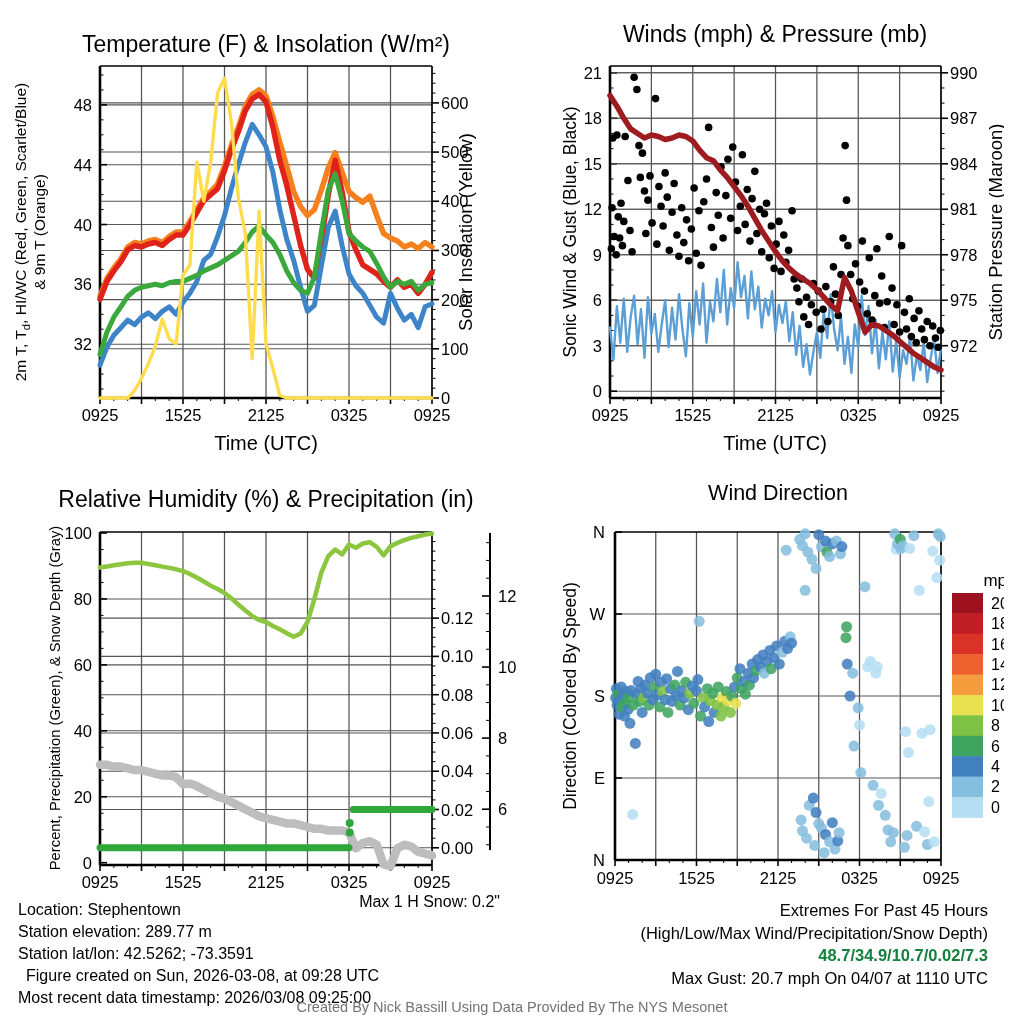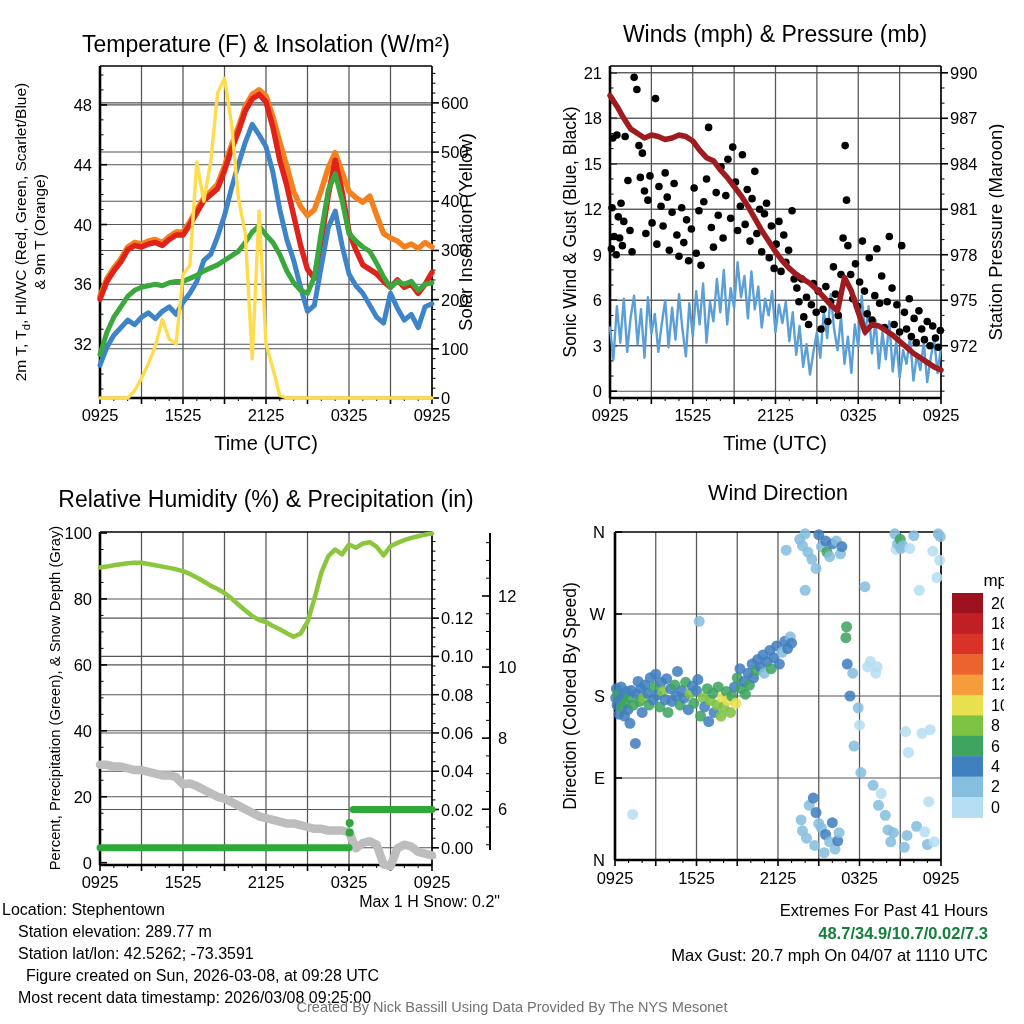--- a/index.html
+++ b/index.html
@@ -822,28 +822,29 @@
       <text x="479" y="281.49999999999994" font-size="16" fill="#000" text-anchor="start">6</text>
       <rect x="440" y="286.2" width="31" height="20.9" fill="#4180bf"></rect>
       <text x="479" y="301.9" font-size="16" fill="#000" text-anchor="start">4</text>
       <rect x="440" y="306.6" width="31" height="20.9" fill="#85bede"></rect>
       <text x="479" y="322.3" font-size="16" fill="#000" text-anchor="start">2</text>
       <rect x="440" y="327" width="31" height="20.9" fill="#b5def2"></rect>
       <text x="479" y="342.7" font-size="16" fill="#000" text-anchor="start">0</text>
       <text x="64" y="226" font-size="17.5" fill="#000" text-anchor="middle" transform="rotate(-90 64 226)">Direction (Colored By Speed)</text>
     </svg>
 
-  <div class="fline" style="left:2px;top:901px">Location: Stephentown</div>
+  <div class="fline" style="left:18px;top:901px">Location: Stephentown</div>
   <div class="fline" style="left:18px;top:923px">Station elevation: 289.77 m</div>
   <div class="fline" style="left:18px;top:945px">Station lat/lon: 42.5262; -73.3591</div>
   <div class="fline" style="left:26px;top:967px">Figure created on Sun, 2026-03-08, at 09:28 UTC</div>
   <div class="fline" style="left:18px;top:989px">Most recent data timestamp: 2026/03/08 09:25:00</div>
 
   <div id="snownote" style="top:893px">Max 1 H Snow: 0.2"</div>
 
   <div id="extremes" style="top:899px">
-    <div>Extremes For Past 41 Hours</div>
+    <div>Extremes For Past 45 Hours</div>
+    <div>(High/Low/Max Wind/Precipitation/Snow Depth)</div>
     <div class="red" id="extval" style="color: #15803d;">48.7/34.9/10.7/0.02/7.3</div>
     <div>Max Gust: 20.7 mph On 04/07 at 1110 UTC</div>
   </div>
 
   <div id="credit" style="top:999px">Created By Nick Bassill Using Data Provided By The NYS Mesonet</div>
 </div>
 
 </body></html>

